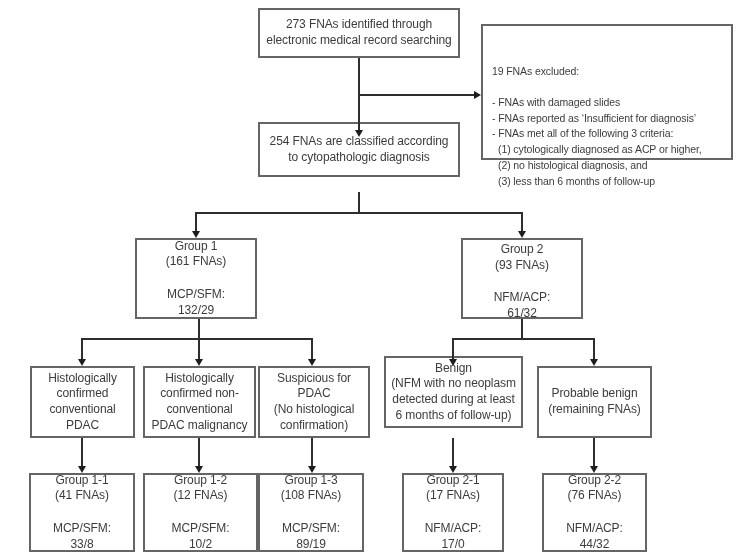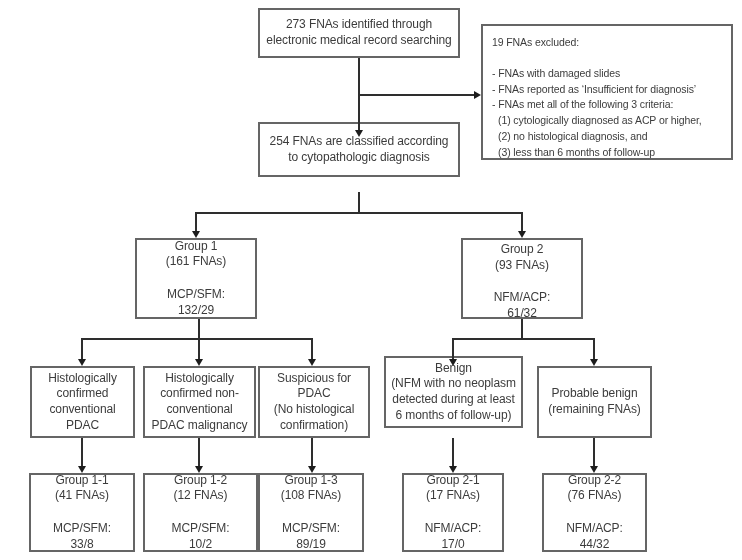--- a/index.html
+++ b/index.html
@@ -28,21 +28,21 @@
   }
   .box .gap{margin-top:17px;}
   .excl{
     align-items:flex-start;
     justify-content:flex-start;
     text-align:left;
     font-size:10.5px;
     line-height:1.5;
     padding:9px 8px 6px 9px;
   }
-  .excl .title{margin-bottom:15px;}
+  .excl .title{margin-bottom:15px;margin-top:29px;}
   .excl .indent{padding-left:6px;}
   .line{position:absolute;background:#2e2e2e;}
   .v{width:1.6px;}
   .h{height:1.6px;}
   .arr-d{
     position:absolute;width:0;height:0;
     border-left:4.5px solid transparent;
     border-right:4.5px solid transparent;
     border-top:7px solid #1d1d1d;
   }

